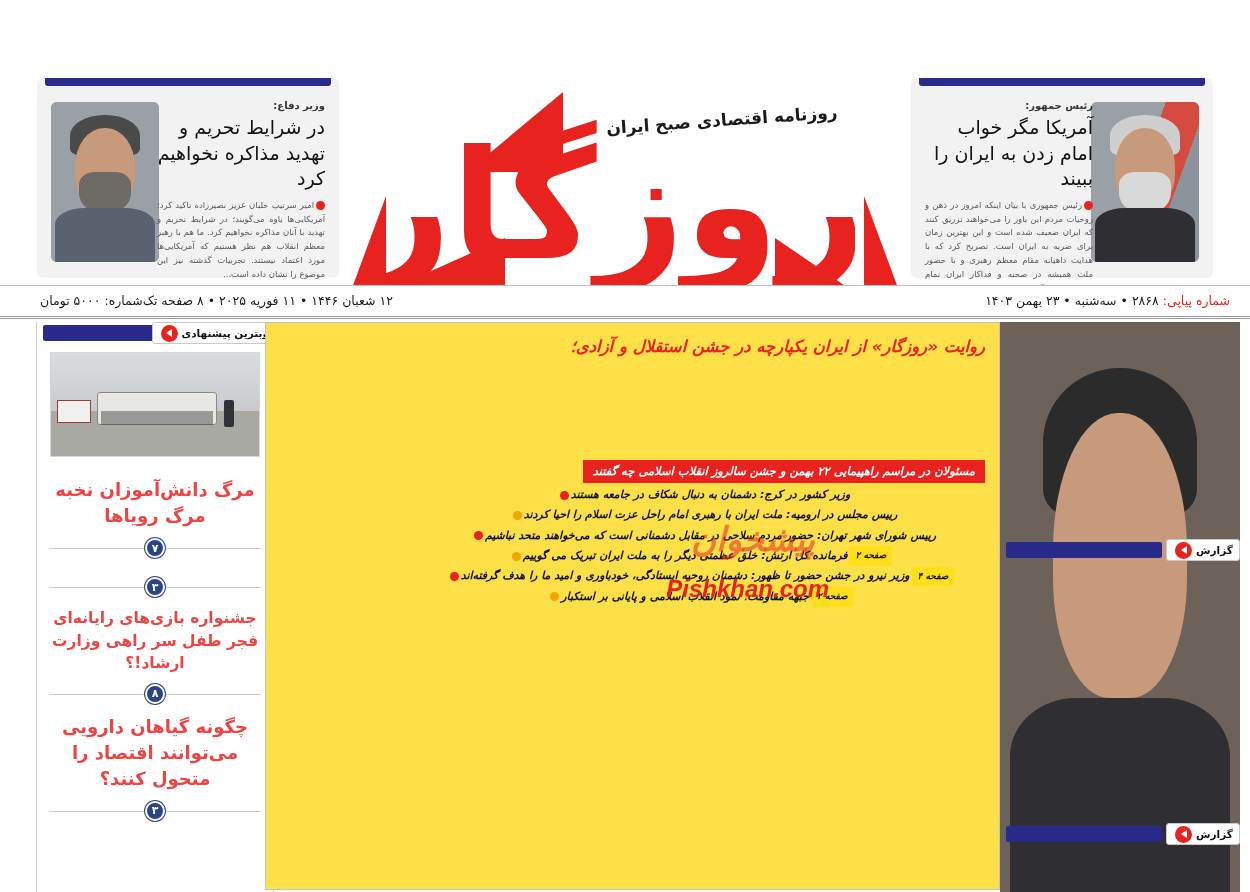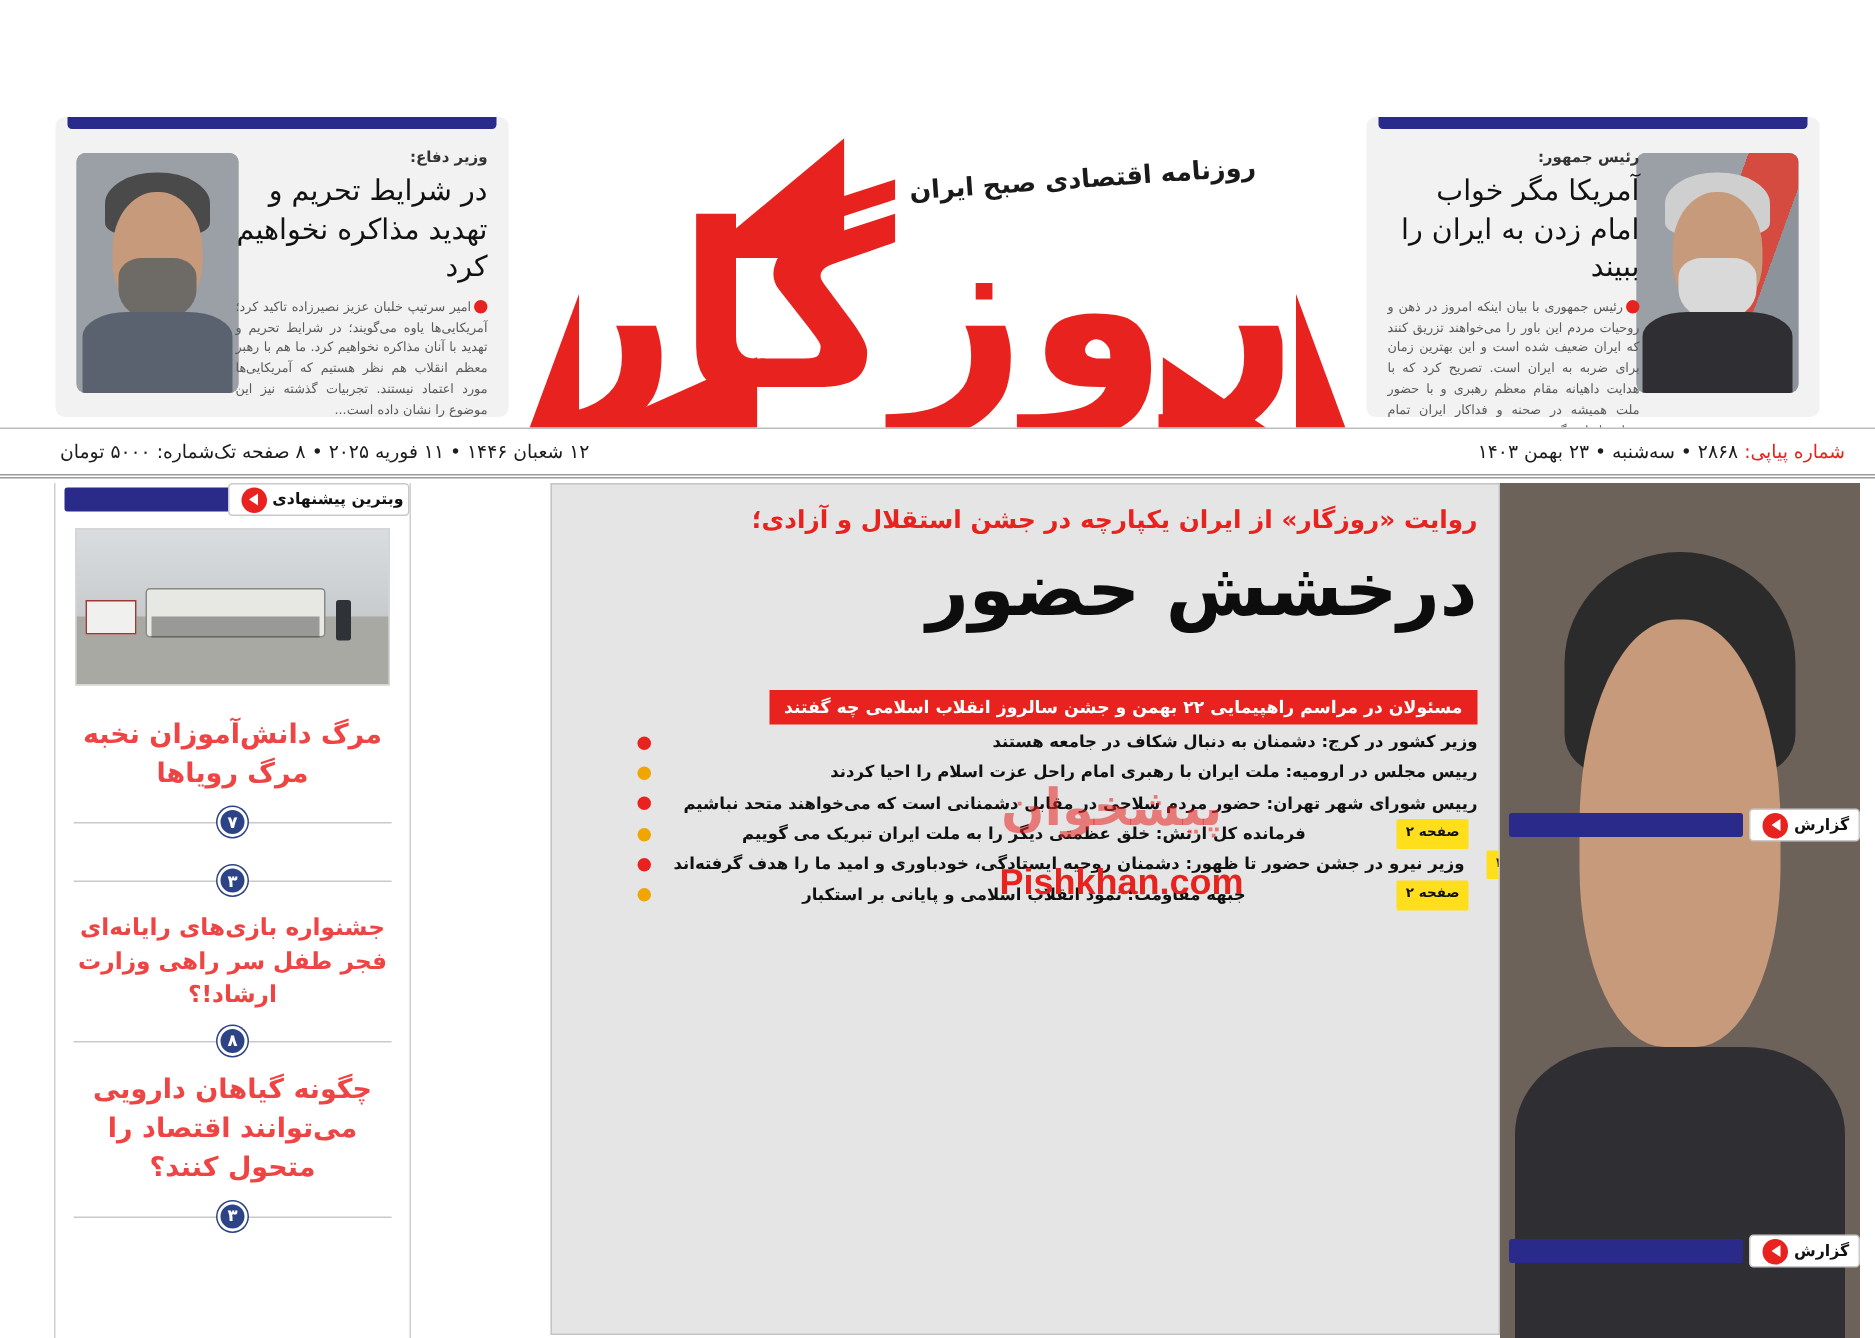--- a/index.html
+++ b/index.html
@@ -253,24 +253,25 @@
     background: #2d4387; color: #fff;
     font-size: 11px; font-weight: 700;
     display: flex; align-items: center; justify-content: center;
     border: 2px solid #fff;
     box-shadow: 0 0 0 1px #2d4387;
   }
 
   
   .center-frame {
     position: relative;
-    width: 633px; height: 568px;
+    width: 735px; height: 568px;
     border: 1px solid #c4c4c4;
-    background: #e5e5e5;
+    background: #fde047;
     overflow: hidden;
+    font-style: italic;
   }
   .main-kicker {
     position: absolute; right: 14px; top: 14px;
     font-size: 16.5px; font-weight: 700; color: #e8231f;
     white-space: nowrap;
   }
   .main-headline {
     position: absolute; right: 14px; top: 42px;
     font-size: 49px; font-weight: 700; color: #0d0d0d;
     letter-spacing: -1px;
@@ -284,22 +285,22 @@
     white-space: nowrap;
   }
   .bullets {
     position: absolute; right: 14px; top: 162px;
     width: 560px;
     text-align: right;
   }
   .bullet {
     font-size: 11px; font-weight: 700; color: #111;
     line-height: 1.85; white-space: nowrap;
-    display: flex; align-items: center; justify-content: space-between;
-    flex-direction: row-reverse; gap: 15px;
+    display: flex; align-items: center; justify-content: center;
+    flex-direction: row-reverse; gap: 2px;
   }
   .bullet .bdot {
     width: 9px; height: 9px; border-radius: 50%;
     background: #e8231f; flex: 0 0 auto;
   }
   .bullet .bdot.alt { background: #f0a500; }
   .pagechip {
     background: #ffdf1b; color: #111;
     font-size: 9px; font-weight: 700;
     padding: 1px 6px 2px; margin-right: 6px;
@@ -498,21 +499,20 @@
           <span class="pagedot">۳</span>
         </div>
       </div>
     </div>
 
     <div class="col-center">
       <div class="center-frame">
         <div class="tower-photo"></div>
 
         <div class="main-kicker">روایت «روزگار» از ایران یکپارچه در جشن استقلال و آزادی؛</div>
-        <div class="main-headline">درخشش حضور</div>
         <div class="bullet-banner">مسئولان در مراسم راهپیمایی ۲۲ بهمن و جشن سالروز انقلاب اسلامی چه گفتند</div>
 
         <div class="bullets">
           <div class="bullet">
             <span class="bdot"></span>
             <span>وزیر کشور در کرج: دشمنان به دنبال شکاف در جامعه هستند</span>
           </div>
           <div class="bullet">
             <span class="bdot alt"></span>
             <span>رییس مجلس در ارومیه: ملت ایران با رهبری امام راحل عزت اسلام را احیا کردند</span>

